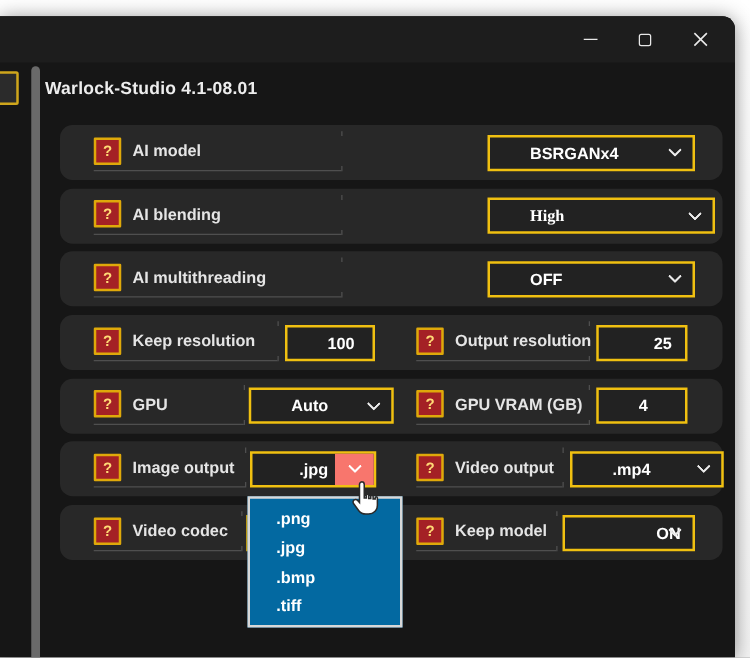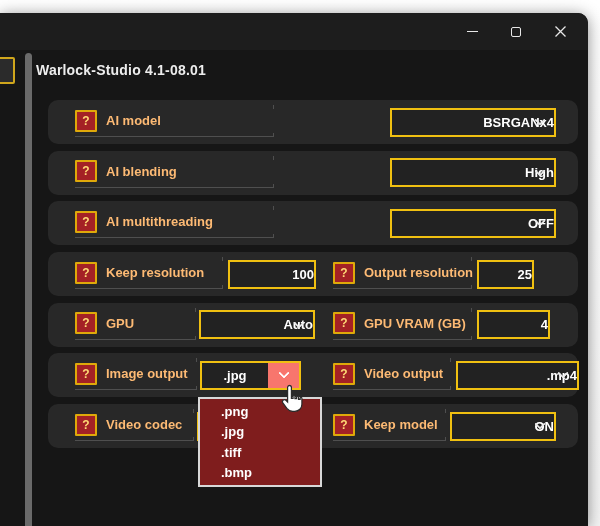--- a/index.html
+++ b/index.html
@@ -33,35 +33,35 @@
   .rows{position:absolute;top:87px;left:48px;width:530px;}
   .row{position:relative;height:44px;margin-bottom:6.7px;background:#282828;border-radius:10px;}
 
   .group{position:absolute;top:5px;height:32px;display:flex;align-items:center;
     border-bottom:1px solid #4f4f4f;}
   .group::after{content:'';position:absolute;right:-1px;top:0;bottom:-1px;width:1px;
     background:linear-gradient(#4f4f4f 0 4px,transparent 4px calc(100% - 4px),#4f4f4f calc(100% - 4px) 100%);}
   .help{flex:0 0 22px;width:22px;height:22px;margin-right:9px;background:#a42125;
     border:2px solid #dfa90a;color:#ffd975;font-size:12px;font-weight:700;
     line-height:18px;text-align:center;padding:0;border-radius:1px;cursor:default;}
-  .lbl{font-size:13px;font-weight:700;color:#fdba74;white-space:nowrap;}
+  .lbl{font-size:13px;font-weight:700;color:#e5e5e5;white-space:nowrap;}
 
   .ctrl{position:absolute;top:7.5px;height:29px;border:2px solid #f0c011;background:#222222;
     color:#ffffff;font-size:13px;font-weight:700;display:flex;align-items:center;cursor:default;}
-  .ctrl .val{flex:1;text-align:right;}
+  .ctrl .val{flex:1;text-align:left;margin-left:32px;}
   .chev{position:absolute;right:10px;top:50%;width:8px;height:8px;margin-top:-6px;
     border-right:2.4px solid #e9e9e9;border-bottom:2.4px solid #e9e9e9;
     border-radius:1px;transform:rotate(45deg);}
   .dd-open .val{position:absolute;left:0;right:31px;top:0;bottom:0;
     display:flex;align-items:center;justify-content:center;}
   .chevbtn{position:absolute;right:0;top:0;bottom:0;width:31px;background:#f8766d;}
   .chevbtn .chev{right:11px;border-color:#ffffff;}
 
-  .menu{position:absolute;left:198px;top:384px;width:124px;height:90px;z-index:50;
-    background:#7f1d1d;border:2px solid #d8d8d8;display:flex;flex-direction:column;
+  .menu{position:absolute;left:198px;top:384px;width:124px;height:105px;z-index:50;
+    background:#0369a1;border:2px solid #d8d8d8;display:flex;flex-direction:column;
     justify-content:space-evenly;}
   .menu-item{padding-left:21px;font-size:13px;font-weight:700;color:#ffffff;cursor:default;}
 
   .cursor{position:absolute;left:281px;top:371px;z-index:60;pointer-events:none;}
 </style>
 </head>
 <body>
 
 <div class="desktop">
   <div class="window">
@@ -98,21 +98,21 @@
           <span class="val">BSRGANx4</span>
           <span class="chev"></span>
         </div>
       </div>
 
       <div class="row">
         <div class="group" style="left:27px;width:198px;">
           <button class="help">?</button>
           <span class="lbl">AI blending</span>
         </div>
-        <div class="ctrl" style="left:342px;width:166px;">
+        <div class="ctrl" style="left:342px;width:182px;font-family:Liberation Serif, serif;">
           <span class="val">High</span>
           <span class="chev"></span>
         </div>
       </div>
 
       <div class="row">
         <div class="group" style="left:27px;width:198px;">
           <button class="help">?</button>
           <span class="lbl">AI multithreading</span>
         </div>
@@ -120,28 +120,28 @@
           <span class="val">OFF</span>
           <span class="chev"></span>
         </div>
       </div>
 
       <div class="row">
         <div class="group" style="left:27px;width:147px;">
           <button class="help">?</button>
           <span class="lbl">Keep resolution</span>
         </div>
-        <div class="ctrl" style="left:180px;width:88px;">
+        <div class="ctrl" style="left:180px;width:72px;">
           <span class="val">100</span>
         </div>
         <div class="group" style="left:285px;width:138px;">
           <button class="help">?</button>
           <span class="lbl">Output resolution</span>
         </div>
-        <div class="ctrl" style="left:429px;width:57px;">
+        <div class="ctrl" style="left:429px;width:73px;padding-left:12px;">
           <span class="val">25</span>
         </div>
       </div>
 
       <div class="row">
         <div class="group" style="left:27px;width:120px;">
           <button class="help">?</button>
           <span class="lbl">GPU</span>
         </div>
         <div class="ctrl" style="left:151px;width:116px;">
@@ -195,22 +195,22 @@
           <span class="val">ON</span>
           <span class="chev"></span>
         </div>
       </div>
 
     </div>
 
     <div class="menu">
       <div class="menu-item">.png</div>
       <div class="menu-item">.jpg</div>
+      <div class="menu-item">.bmp</div>
       <div class="menu-item">.tiff</div>
-      <div class="menu-item">.bmp</div>
     </div>
 
     <div class="cursor">
       <svg width="26" height="30" viewBox="0 0 18 22">
         <path d="M5.5 1 c0.9 0 1.6 0.7 1.6 1.6 l0 8.0 l1.2 0 l0 -1.6 c0 -0.95 1.4 -0.95 1.4 0 l0 1.8 l1.2 0 l0 -1.1 c0 -0.95 1.4 -0.95 1.4 0 l0 1.5 l1.2 0 l0 -0.7 c0 -0.95 1.3 -0.95 1.3 0 l0 4.3 c0 3 -2.2 5.2 -5.2 5.2 l-1.6 0 c-1.7 0 -3.2 -0.8 -4.2 -2.1 l-3 -4.1 c-0.5 -0.7 -0.3 -1.6 0.4 -2.1 0.6 -0.4 1.4 -0.3 1.9 0.2 l1.2 1.3 l0 -10.6 c0 -0.9 0.7 -1.6 1.6 -1.6 z" fill="#ffffff" stroke="#2a2a2a" stroke-width="0.9"></path>
       </svg>
     </div>
 
   </div>
 </div>

